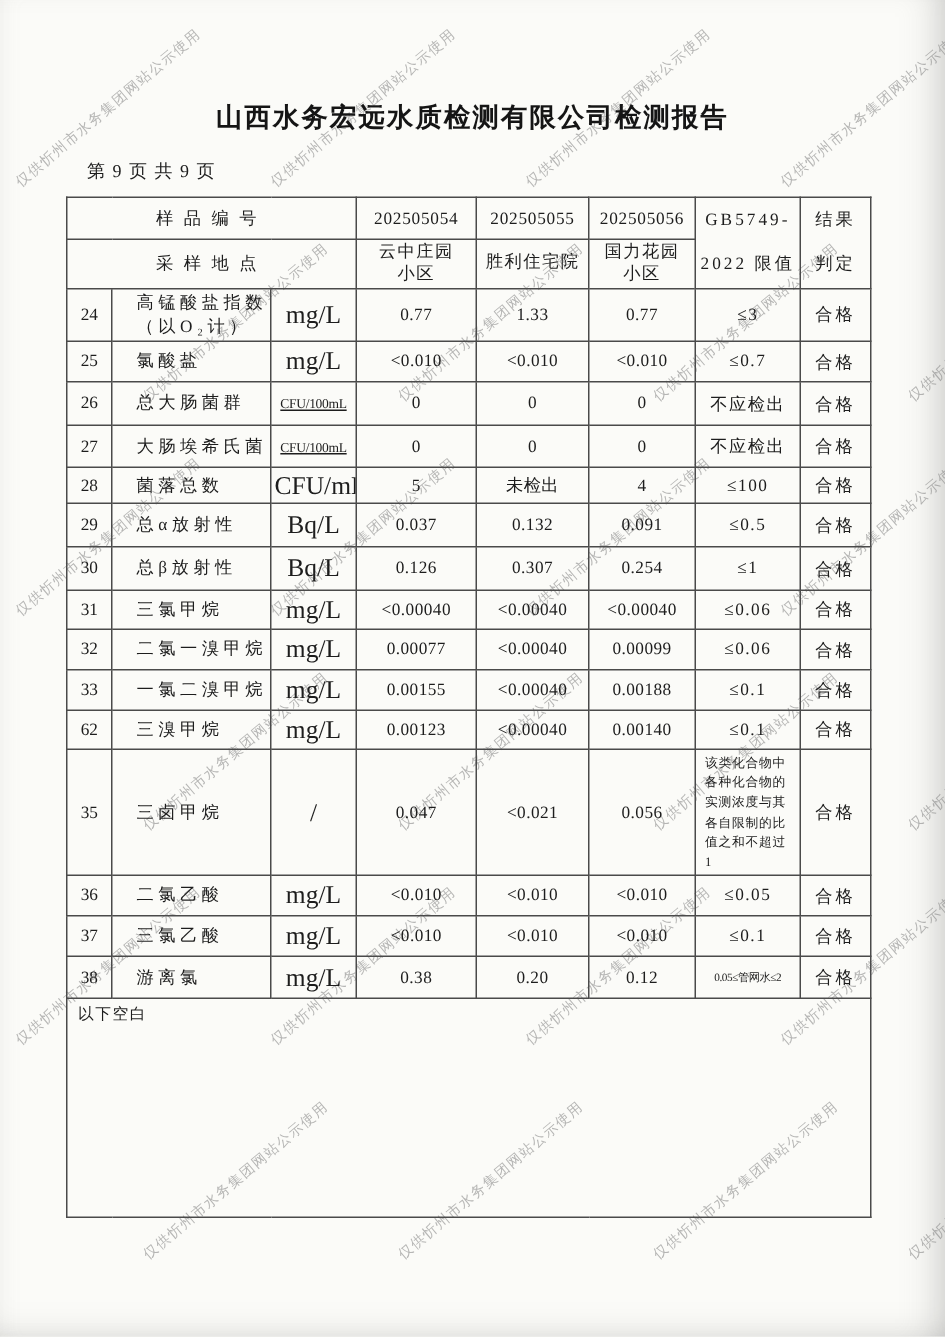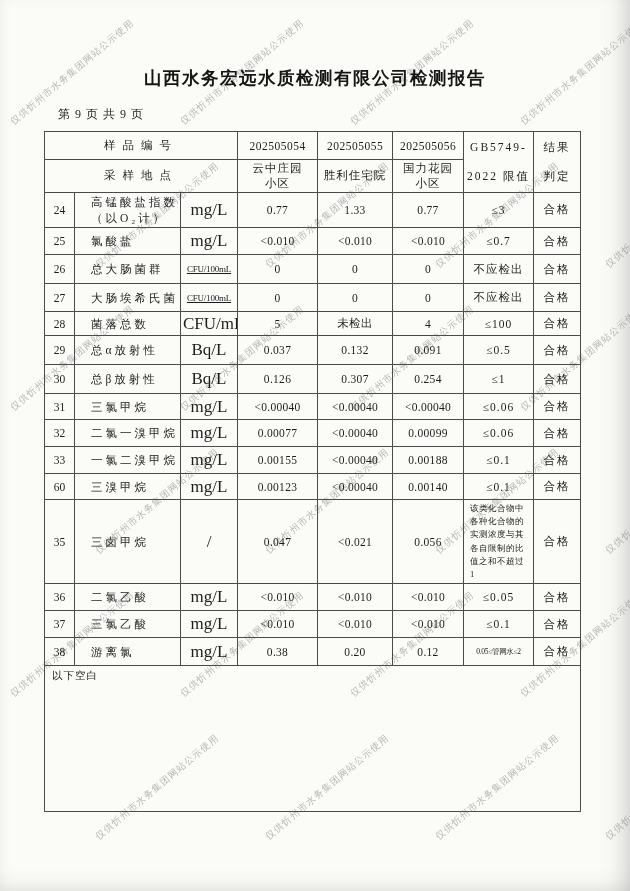--- a/index.html
+++ b/index.html
@@ -266,21 +266,21 @@
           <td class="c-no">33</td>
           <td class="c-name">一氯二溴甲烷</td>
           <td class="c-unit">mg/L</td>
           <td class="c-v1">0.00155</td>
           <td class="c-v2">&lt;0.00040</td>
           <td class="c-v3">0.00188</td>
           <td class="c-limit">≤0.1</td>
           <td class="c-result">合格</td>
         </tr>
         <tr style="height: 26px;">
-          <td class="c-no">60</td>
+          <td class="c-no">62</td>
           <td class="c-name">三溴甲烷</td>
           <td class="c-unit">mg/L</td>
           <td class="c-v1">0.00123</td>
           <td class="c-v2">&lt;0.00040</td>
           <td class="c-v3">0.00140</td>
           <td class="c-limit">≤0.1</td>
           <td class="c-result">合格</td>
         </tr>
         <tr style="height: 75px;">
           <td class="c-no">35</td>

